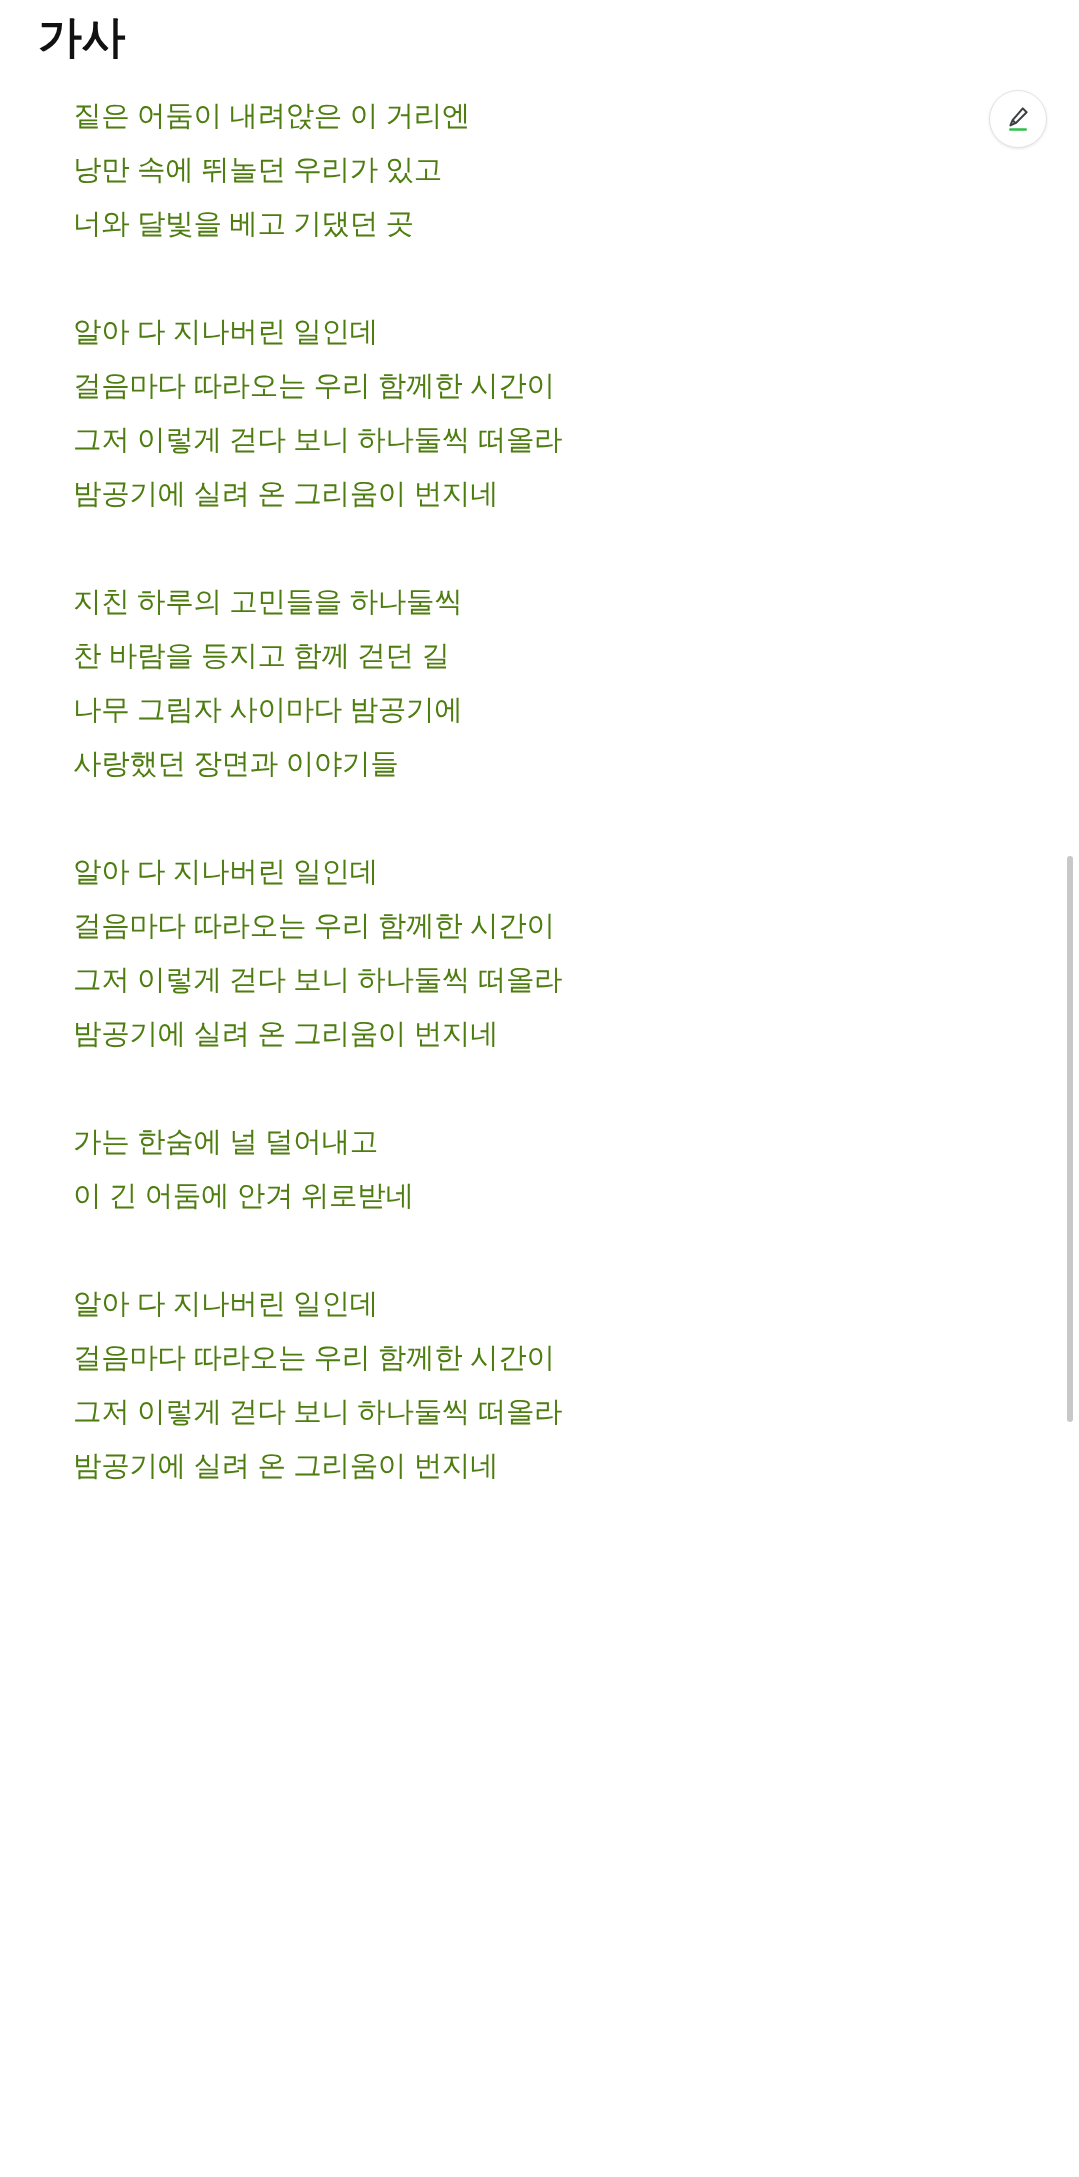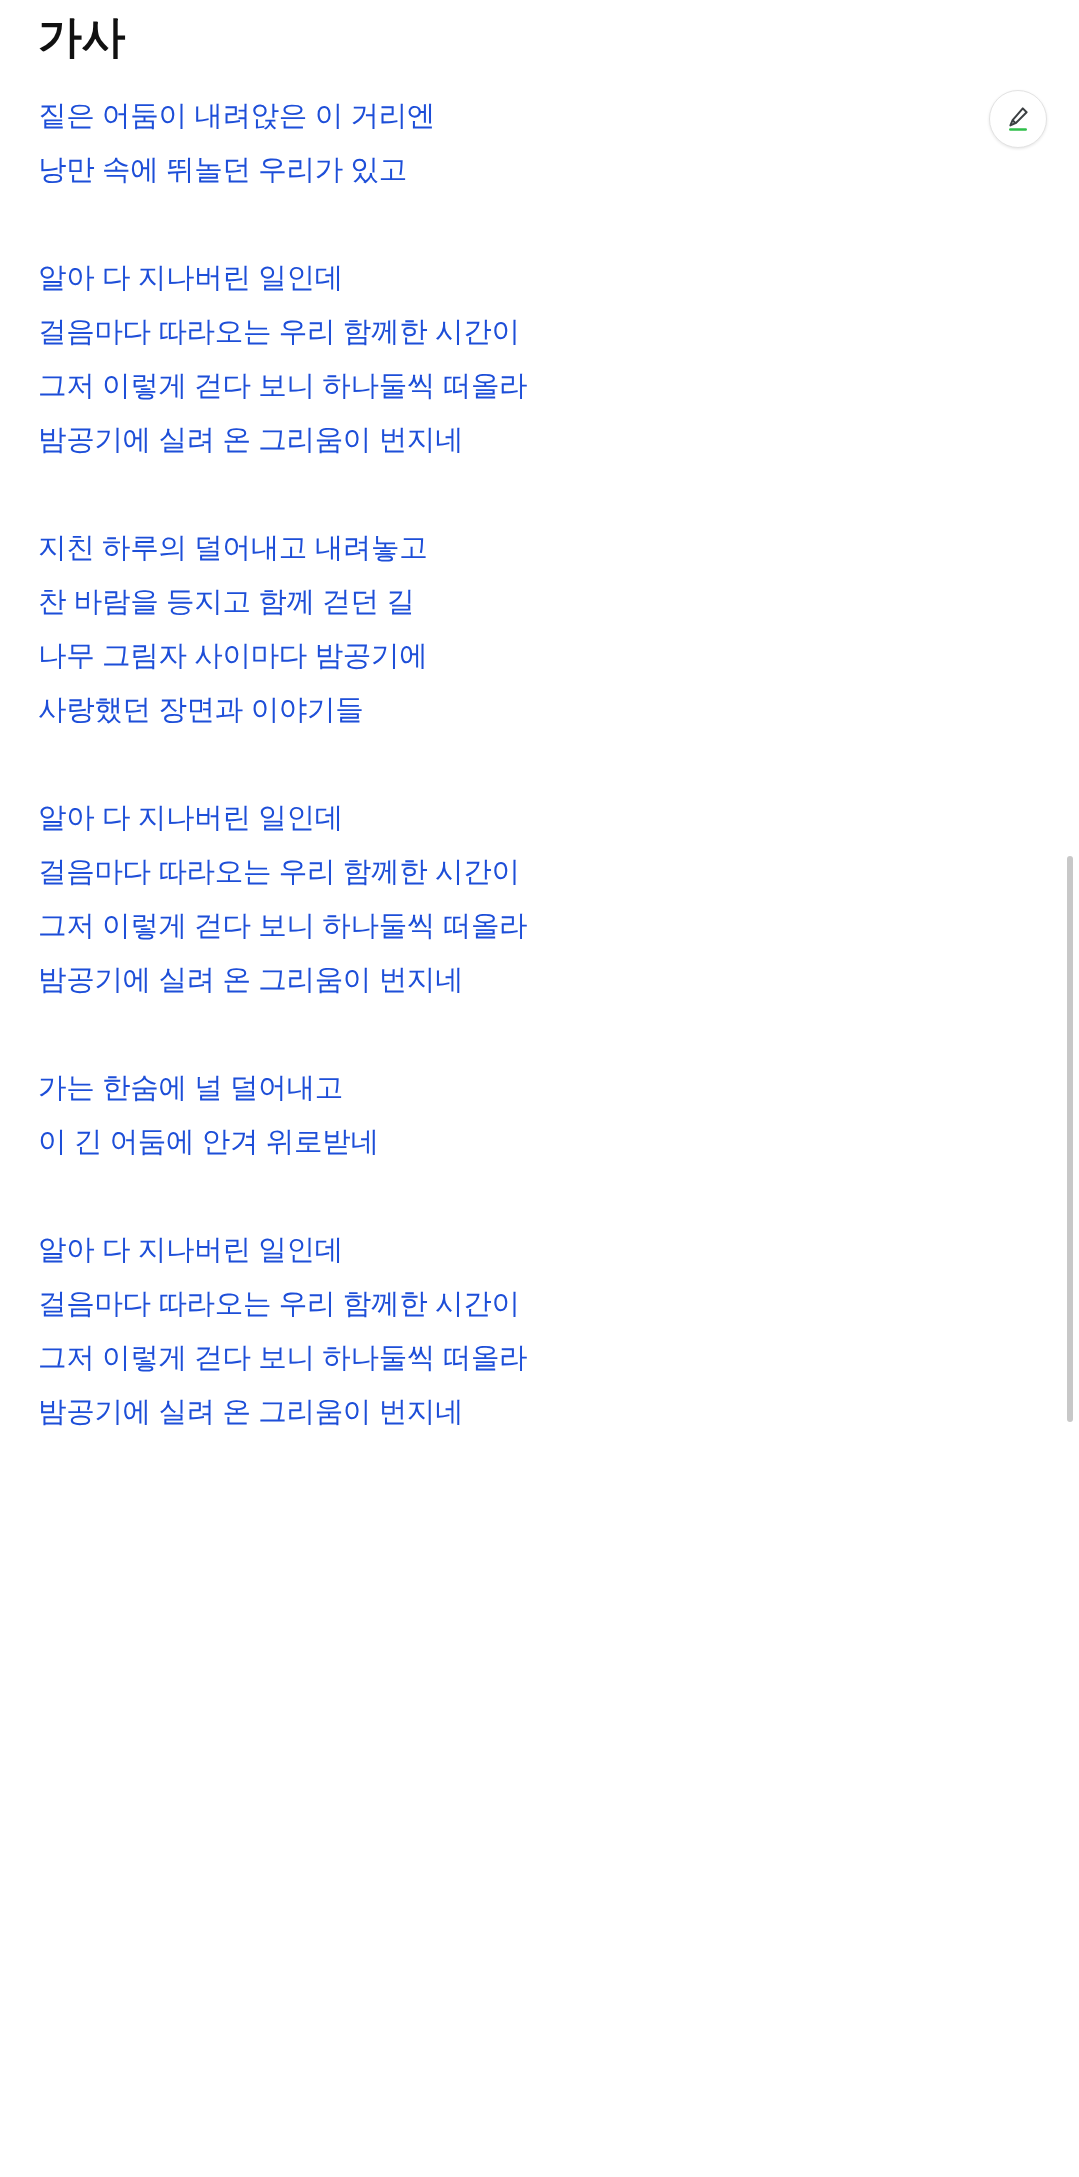--- a/index.html
+++ b/index.html
@@ -39,23 +39,24 @@
     position: absolute;
     left: 38px;
     top: 88px;
     width: 700px;
   }
 
   .line {
     font-size: 28.5px;
     line-height: 54px;
     font-weight: 400;
-    color: #1d4ed8;
+    color: #4d7c0f;
     white-space: pre;
     letter-spacing: -0.3px;
+    margin-left: 35px;
   }
 
   .line.blank {
     height: 54px;
   }
 
   
   .edit-button {
     position: absolute;
     right: 32px;
@@ -87,27 +88,28 @@
 </head>
 <body>
 
 <div class="page">
 
   <h1 class="title">가사</h1>
 
   <div class="lyrics" id="lyrics-body">
       <div class="line">짙은 어둠이 내려앉은 이 거리엔</div>
       <div class="line">낭만 속에 뛰놀던 우리가 있고</div>
+      <div class="line">너와 달빛을 베고 기댔던 곳</div>
       <div class="line blank"></div>
       <div class="line">알아 다 지나버린 일인데</div>
       <div class="line">걸음마다 따라오는 우리 함께한 시간이</div>
       <div class="line">그저 이렇게 걷다 보니 하나둘씩 떠올라</div>
       <div class="line">밤공기에 실려 온 그리움이 번지네</div>
       <div class="line blank"></div>
-      <div class="line">지친 하루의 덜어내고 내려놓고</div>
+      <div class="line">지친 하루의 고민들을 하나둘씩</div>
       <div class="line">찬 바람을 등지고 함께 걷던 길</div>
       <div class="line">나무 그림자 사이마다 밤공기에</div>
       <div class="line">사랑했던 장면과 이야기들</div>
       <div class="line blank"></div>
       <div class="line">알아 다 지나버린 일인데</div>
       <div class="line">걸음마다 따라오는 우리 함께한 시간이</div>
       <div class="line">그저 이렇게 걷다 보니 하나둘씩 떠올라</div>
       <div class="line">밤공기에 실려 온 그리움이 번지네</div>
       <div class="line blank"></div>
       <div class="line">가는 한숨에 널 덜어내고</div>

